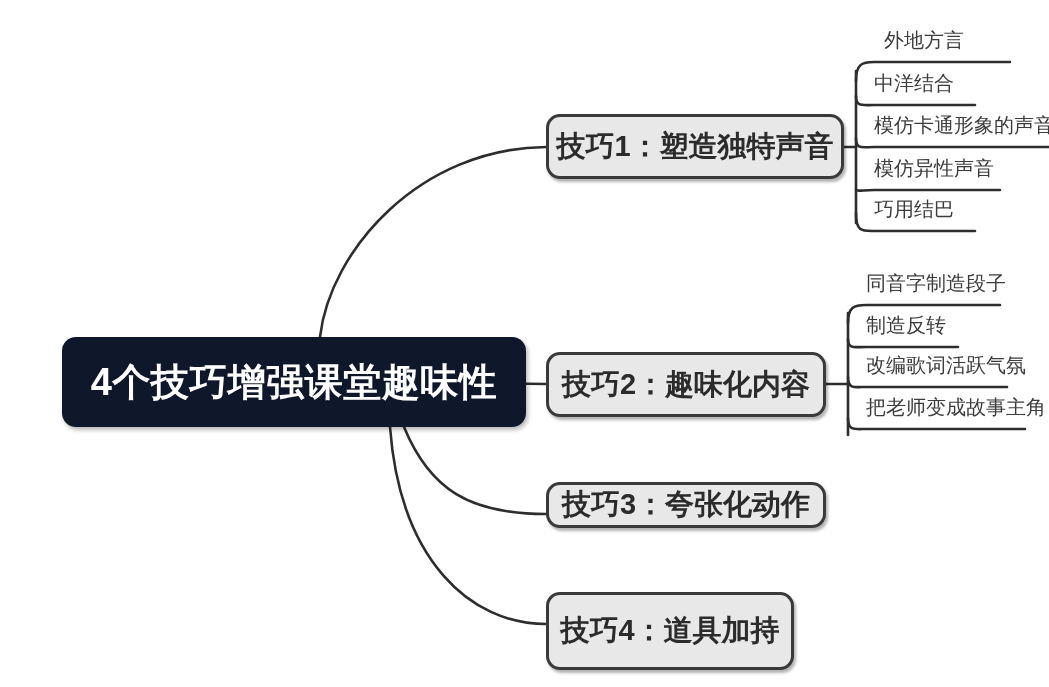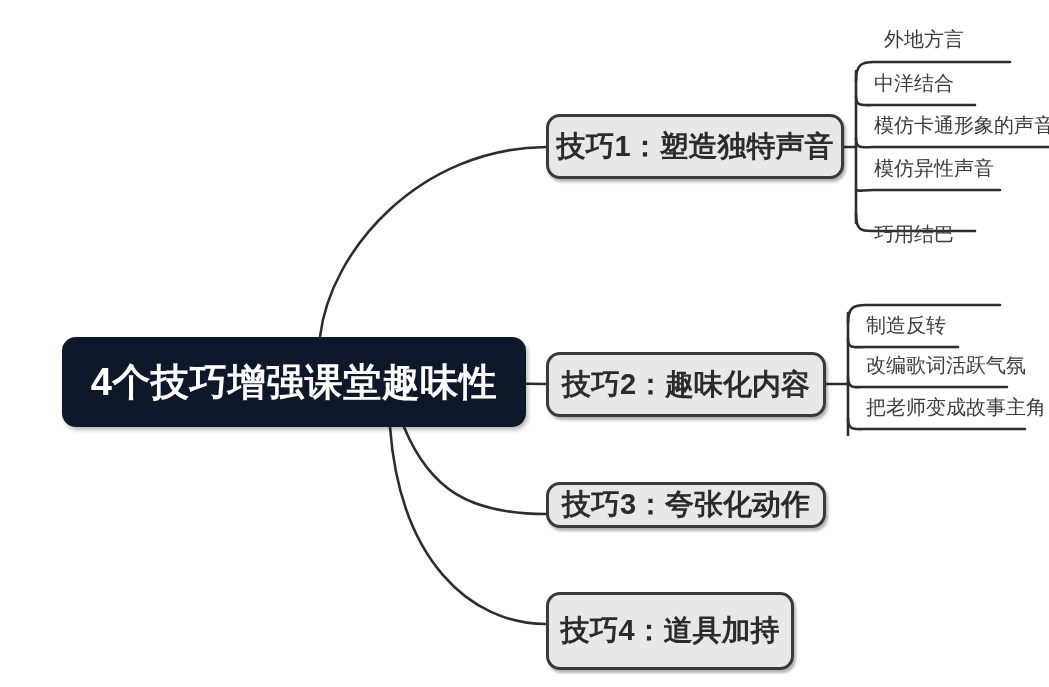--- a/index.html
+++ b/index.html
@@ -133,36 +133,39 @@
   <div class="branch-node" id="branch-1">
     <span class="branch-label">技巧2：趣味化内容</span>
   </div>
   <div class="branch-node" id="branch-2">
     <span class="branch-label">技巧3：夸张化动作</span>
   </div>
   <div class="branch-node" id="branch-3">
     <span class="branch-label">技巧4：道具加持</span>
   </div>
 
-  <div class="leaf-node" style="left:874px; top:30px;font-family:Liberation Mono, monospace;">
+  <div class="leaf-node" style="left:874px; top:30px;">
     <span class="leaf-label">外地方言</span>
   </div>
   <div class="leaf-node" style="left:864px; top:73px;">
     <span class="leaf-label">中洋结合</span>
   </div>
   <div class="leaf-node" style="left:864px; top:115px;">
     <span class="leaf-label">模仿卡通形象的声音</span>
   </div>
   <div class="leaf-node" style="left:864px; top:158px;">
     <span class="leaf-label">模仿异性声音</span>
   </div>
-  <div class="leaf-node" style="left:864px; top:199px;margin-top:25px;">
+  <div class="leaf-node" style="left:864px; top:199px;">
     <span class="leaf-label">巧用结巴</span>
   </div>
 
+  <div class="leaf-node" style="left:856px; top:273px;">
+    <span class="leaf-label">同音字制造段子</span>
+  </div>
   <div class="leaf-node" style="left:856px; top:315px;">
     <span class="leaf-label">制造反转</span>
   </div>
   <div class="leaf-node" style="left:856px; top:355px;">
     <span class="leaf-label">改编歌词活跃气氛</span>
   </div>
   <div class="leaf-node" style="left:856px; top:397px;">
     <span class="leaf-label">把老师变成故事主角</span>
   </div>
 

